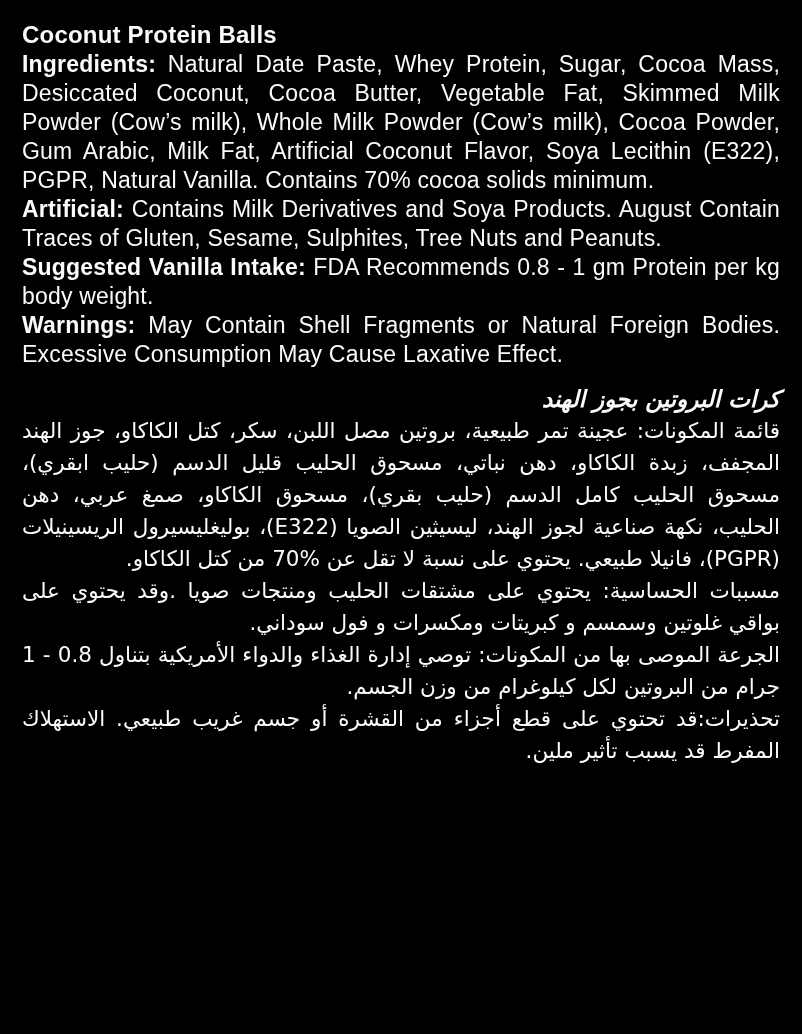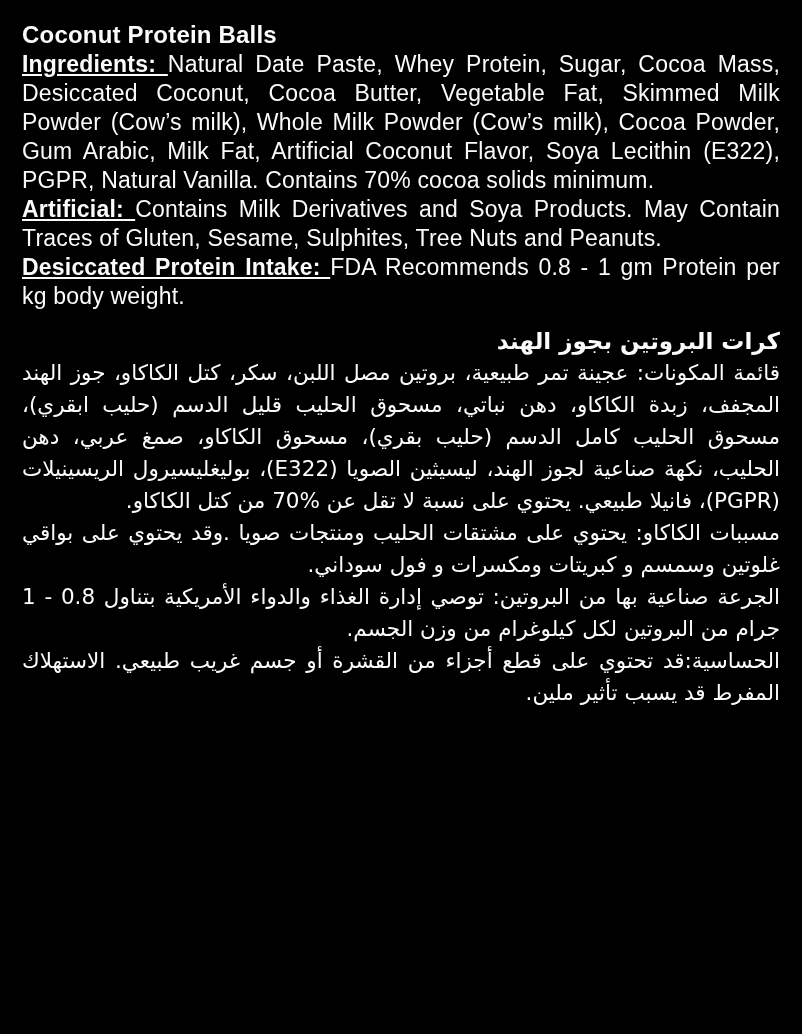--- a/index.html
+++ b/index.html
@@ -30,67 +30,68 @@
     font-size: 24px;
     line-height: 30px;
     text-align: left;
     margin: 0;
   }
   .en-block p {
     margin: 0;
   }
   .en-block strong {
     font-weight: 700;
-    text-decoration: underline;
   }
   
   .ar-block {
     direction: rtl;
     font-family: "DejaVu Sans", sans-serif;
     font-size: 21.5px;
     line-height: 32px;
     text-align: justify;
     margin-top: 14px;
   }
   .ar-title {
     font-weight: 700;
     font-size: 23px;
     text-align: right;
     margin: 0;
+    font-style: italic;
   }
   .ar-block p {
     margin: 0;
   }
   .ar-block strong {
     font-weight: 400;
   }
 </style>
 </head>
 <body>
 
 <div class="label-canvas">
 
   <div class="en-block">
     <p class="en-title">Coconut Protein Balls</p>
 
     <p><strong>Ingredients: </strong><span>Natural Date Paste, Whey Protein, Sugar, Cocoa Mass, Desiccated Coconut, Cocoa Butter, Vegetable Fat, Skimmed Milk Powder (Cow’s milk), Whole Milk Powder (Cow’s milk), Cocoa Powder, Gum Arabic, Milk Fat, Artificial Coconut Flavor, Soya Lecithin (E322), PGPR, Natural Vanilla. Contains 70% cocoa solids minimum.</span></p>
 
-    <p><strong>Artificial: </strong><span>Contains Milk Derivatives and Soya Products. May Contain Traces of Gluten, Sesame, Sulphites, Tree Nuts and Peanuts.</span></p>
+    <p><strong>Artificial: </strong><span>Contains Milk Derivatives and Soya Products. August Contain Traces of Gluten, Sesame, Sulphites, Tree Nuts and Peanuts.</span></p>
 
-    <p><strong>Desiccated Protein Intake: </strong><span>FDA Recommends 0.8 - 1 gm Protein per kg body weight.</span></p>
+    <p><strong>Suggested Vanilla Intake: </strong><span>FDA Recommends 0.8 - 1 gm Protein per kg body weight.</span></p>
 
 
+    <p><strong>Warnings: </strong><span>May Contain Shell Fragments or Natural Foreign Bodies. Excessive Consumption May Cause Laxative Effect.</span></p>
   </div>
 
   <div class="ar-block">
     <p class="ar-title">كرات البروتين بجوز الهند</p>
 
     <p><strong>قائمة المكونات: </strong><span>عجينة تمر طبيعية، بروتين مصل اللبن، سكر، كتل الكاكاو، جوز الهند المجفف، زبدة الكاكاو، دهن نباتي، مسحوق الحليب قليل الدسم (حليب ابقري)، مسحوق الحليب كامل الدسم (حليب بقري)، مسحوق الكاكاو، صمغ عربي، دهن الحليب، نكهة صناعية لجوز الهند، ليسيثين الصويا (E322)، بوليغليسيرول الريسينيلات (PGPR)، فانيلا طبيعي. يحتوي على نسبة لا تقل عن %70 من كتل الكاكاو.</span></p>
 
-    <p><strong>مسببات الكاكاو: </strong><span>يحتوي على مشتقات الحليب ومنتجات صويا .وقد يحتوي على بواقي غلوتين وسمسم و كبريتات ومكسرات و فول سوداني.</span></p>
+    <p><strong>مسببات الحساسية: </strong><span>يحتوي على مشتقات الحليب ومنتجات صويا .وقد يحتوي على بواقي غلوتين وسمسم و كبريتات ومكسرات و فول سوداني.</span></p>
 
-    <p><strong>الجرعة صناعية بها من البروتين: </strong><span>توصي إدارة الغذاء والدواء الأمريكية بتناول 0.8 - 1 جرام من البروتين لكل كيلوغرام من وزن الجسم.</span></p>
+    <p><strong>الجرعة الموصى بها من المكونات: </strong><span>توصي إدارة الغذاء والدواء الأمريكية بتناول 0.8 - 1 جرام من البروتين لكل كيلوغرام من وزن الجسم.</span></p>
 
 
-    <p><strong>الحساسية:</strong><span>قد تحتوي على قطع أجزاء من القشرة أو جسم غريب طبيعي. الاستهلاك المفرط قد يسبب تأثير ملين.</span></p>
+    <p><strong>تحذيرات:</strong><span>قد تحتوي على قطع أجزاء من القشرة أو جسم غريب طبيعي. الاستهلاك المفرط قد يسبب تأثير ملين.</span></p>
   </div>
 
 </div>
 
 </body></html>

